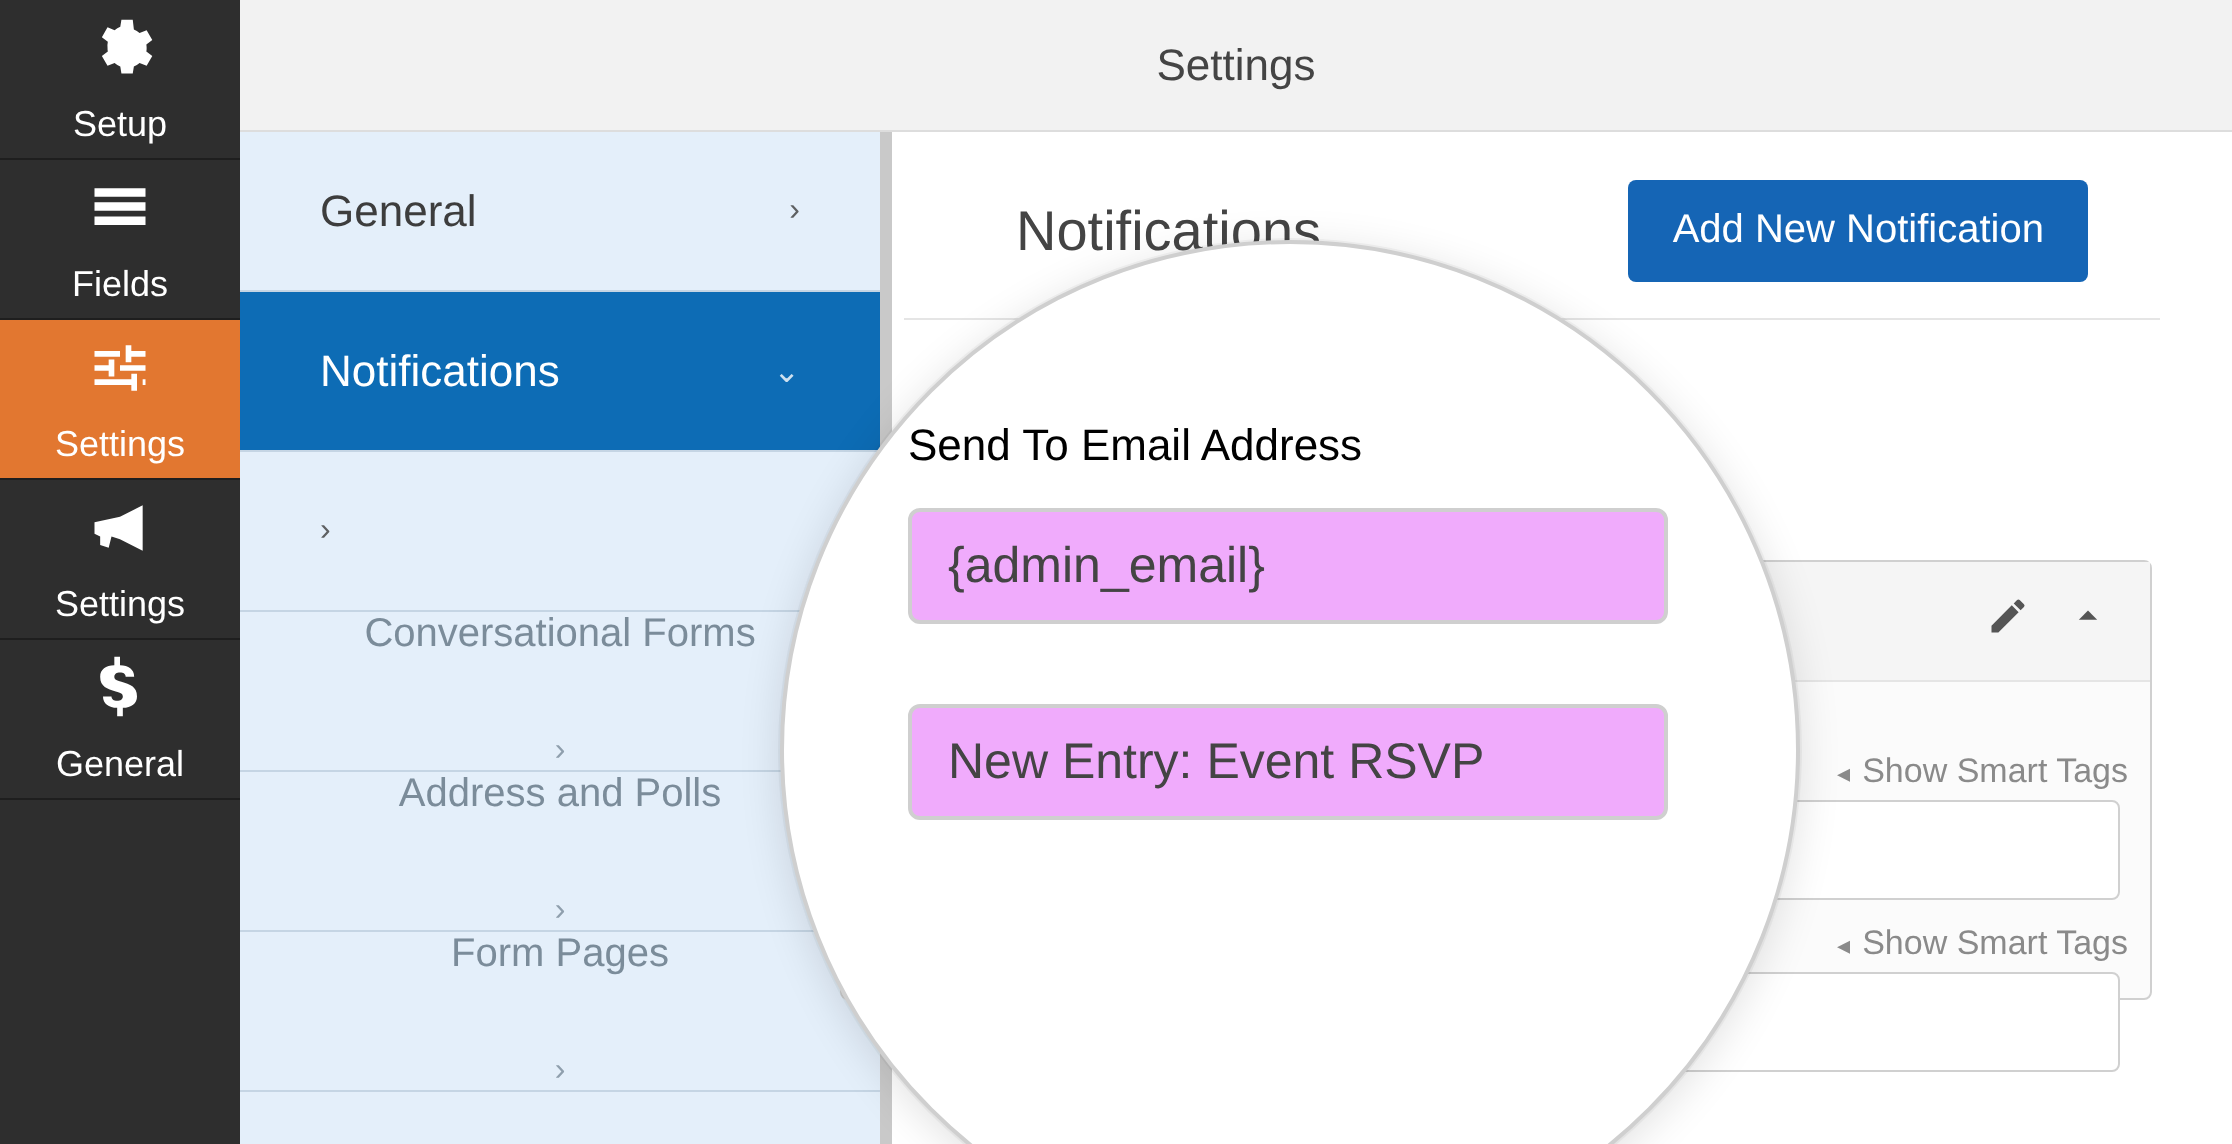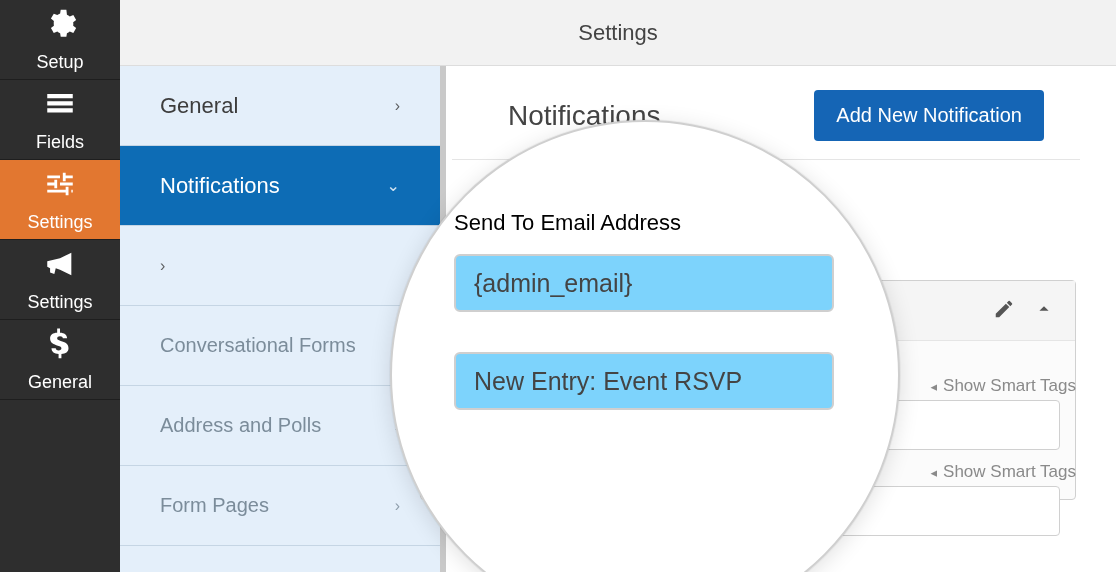--- a/index.html
+++ b/index.html
@@ -31,21 +31,21 @@
   .submenu {
     position: absolute; left: 120px; top: 66px; width: 326px; bottom: 0;
     background: #e4effa; border-right: 6px solid #c9c9c9;
   }
   .submenu-item {
     height: 80px; display: flex; align-items: center; padding: 0 40px;
     font-size: 22px; color: #3d3d3d; justify-content: space-between;
     border-bottom: 1px solid #c5d5e4; cursor: pointer;
   }
   .submenu-item.active { background: #0d6cb5; color: #fff; }
-  .submenu-item.sub { font-size: 20px; color: #7b8c9a; }
+  .submenu-item.sub { font-size: 20px; color: #7b8c9a; flex-direction: column; }
   .submenu-item .chev { font-size: 16px; opacity: .8; }
 
   
   .main {
     position: absolute; left: 452px; top: 66px; right: 0; bottom: 0;
     background: #fff; padding: 0;
   }
   .main-header {
     display: flex; align-items: center; justify-content: space-between;
     padding: 24px 36px 18px 56px; border-bottom: 1px solid #e5e5e5;
@@ -61,21 +61,21 @@
   .card {
     position: absolute; left: 420px; top: 280px; right: 40px; height: 220px;
     border: 1px solid #d0d0d0; border-radius: 4px; background: #fbfbfb;
   }
   .card-top {
     height: 60px; border-bottom: 1px solid #e5e5e5; background: #f5f5f5;
     display: flex; align-items: center; justify-content: flex-end; padding: 0 20px; gap: 18px;
   }
   .card-top svg { width: 22px; height: 22px; fill: #555; cursor: pointer; }
   .smart-tags {
-    position: absolute; right: 40px; color: #8a8a8a; font-size: 17px;
+    position: absolute; right: 52px; color: #8a8a8a; font-size: 17px;
     display: flex; align-items: center; gap: 6px; cursor: pointer; text-align: right;
   }
   .smart-tags::before { content: "◂"; font-size: 13px; }
   .st1 { top: 376px; }
   .st2 { top: 462px; }
   .field-box {
     position: absolute; right: 56px; width: 260px; height: 50px;
     border: 1px solid #d0d0d0; border-radius: 4px; background: #fff;
   }
   .fb1 { top: 400px; }
@@ -85,21 +85,21 @@
   .lens {
     position: absolute; width: 510px; height: 510px; left: 390px; top: 120px;
     border-radius: 50%; background: #fff; border: 2px solid #cfcfcf;
     box-shadow: 0 0 0 1px rgba(0,0,0,.04), 0 4px 22px rgba(0,0,0,.12);
     overflow: hidden;
   }
   .lens-inner { position: absolute; inset: 0; padding: 88px 44px 0 62px; }
   .lens h3 { font-size: 22px; color: #000000; font-weight: 400; margin-bottom: 18px; }
   .lens .input {
     width: 380px; height: 58px; border: 2px solid #cfcfcf; border-radius: 6px;
-    background: #7dd3fc; padding: 0 18px; font-size: 25px; color: #444;
+    background: #f0abfc; padding: 0 18px; font-size: 25px; color: #444;
     display: flex; align-items: center; margin-bottom: 40px;
   }
   .lens .input.last { margin-bottom: 12px; }
 </style>
 </head>
 <body>
 
 <nav class="rail">
   <div class="rail-item">
     <span>

